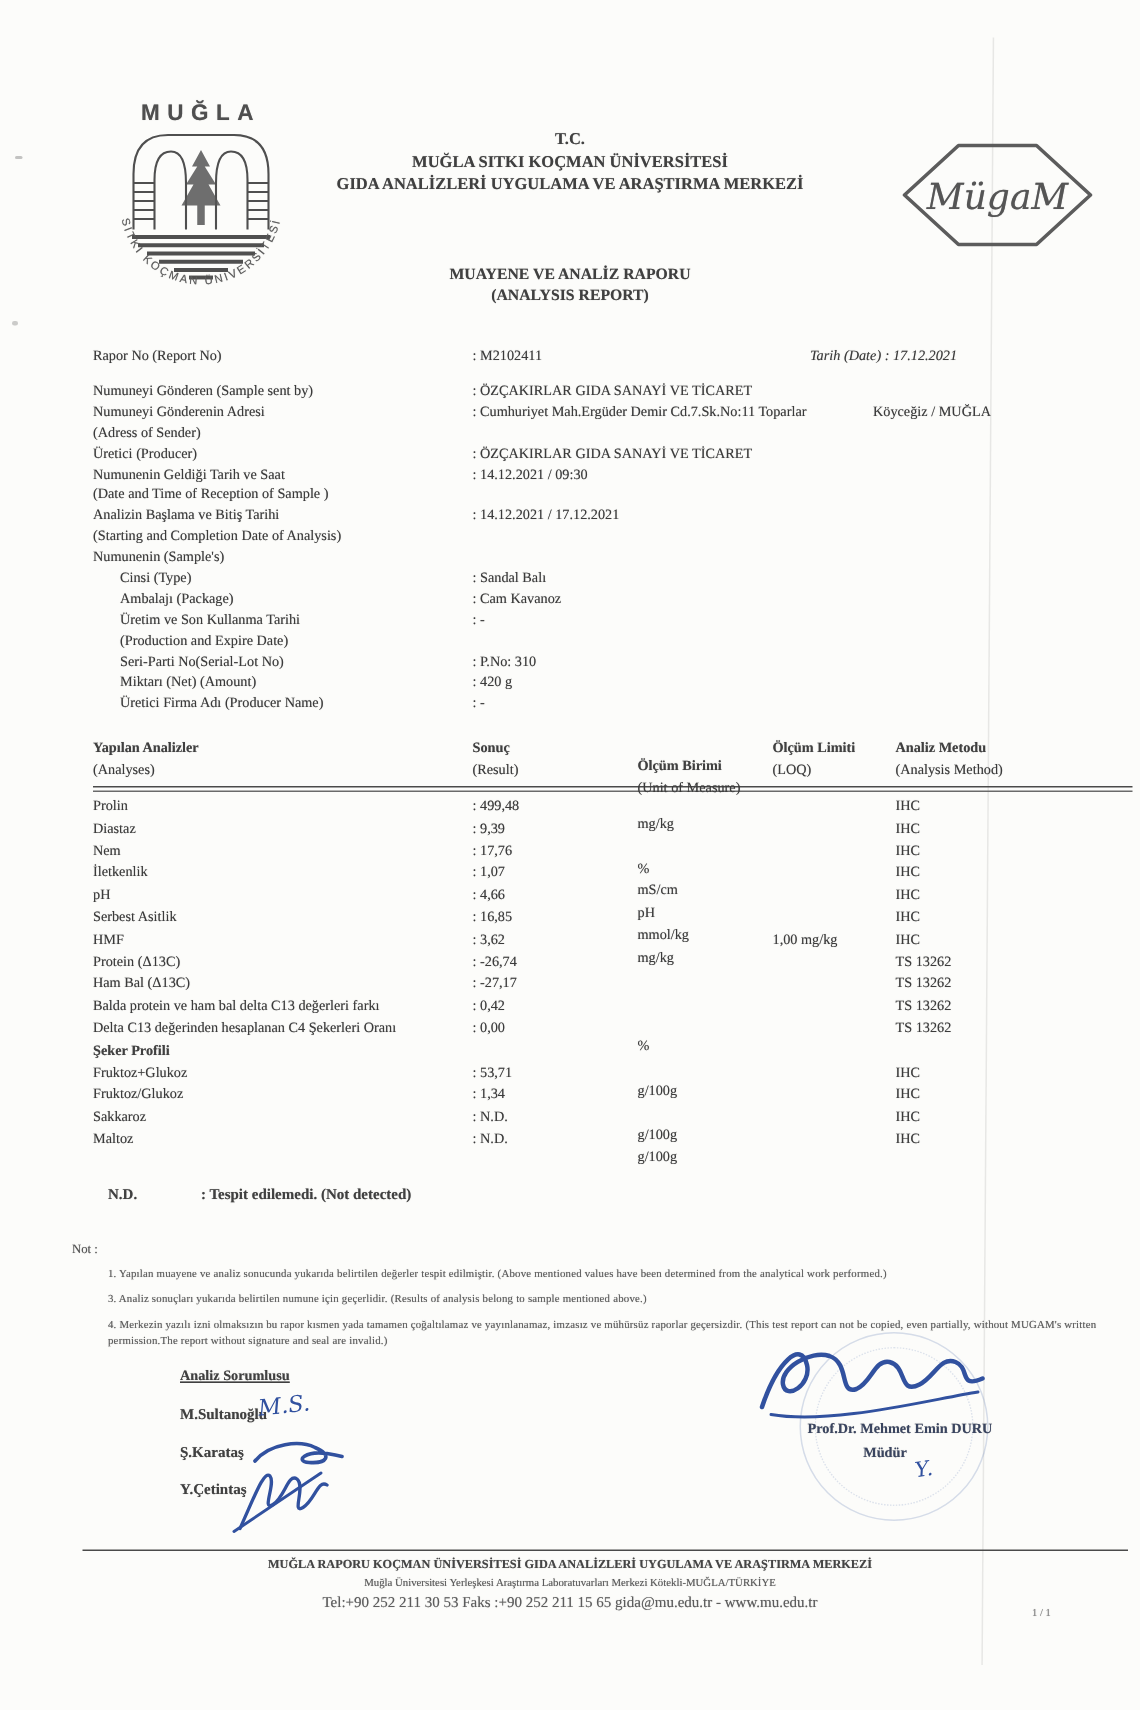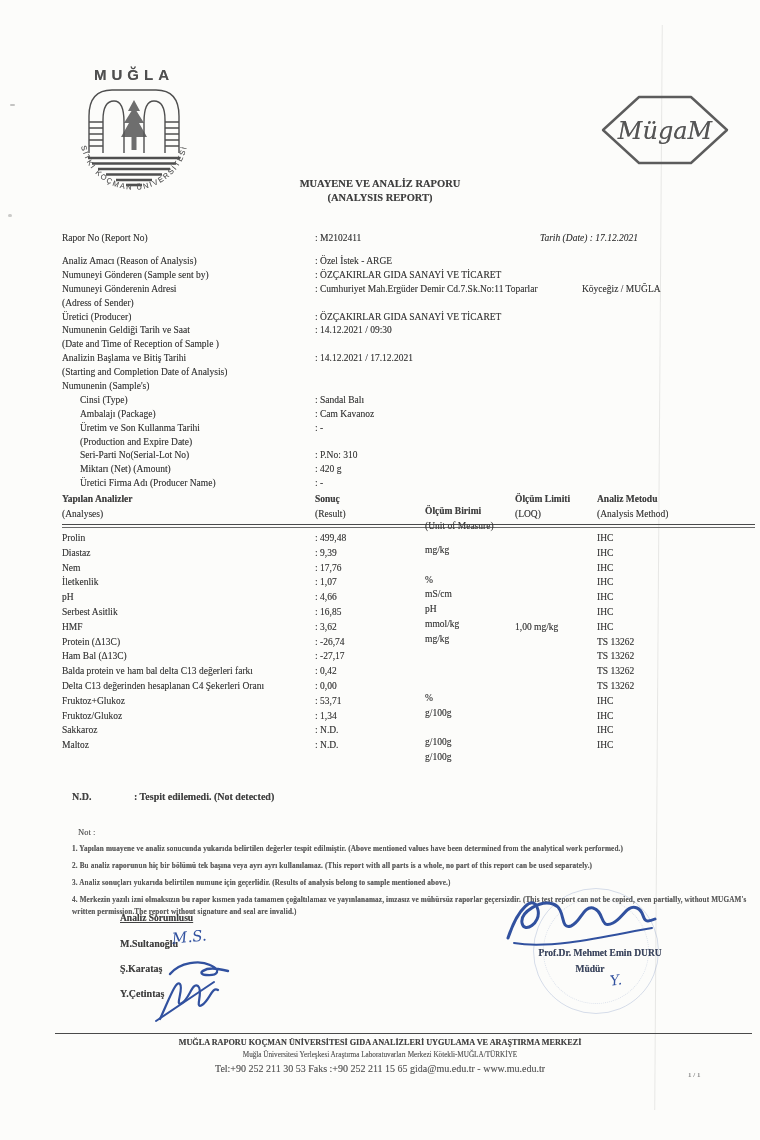--- a/index.html
+++ b/index.html
@@ -37,22 +37,22 @@
   .c-name{position:absolute;left:0;}
   .c-res{position:absolute;left:253px;}
   .c-unit{position:absolute;left:363px;margin-top:12px;}
   .c-loq{position:absolute;left:453px;}
   .c-met{position:absolute;left:535px;}
   .dbl-rule{height:2px;border-top:1.3px solid #4a4a4a;border-bottom:1px solid #6a6a6a;margin:2px 0 5px 0;}
   .trow.section .c-name{font-weight:bold;color:#404040;}
   
   .nd{top:791px;left:72px;font-size:10px;font-weight:bold;color:#404040;white-space:nowrap;}
   .nd .nd-def{margin-left:40px;}
-  .notlabel{top:827px;left:78px;font-size:8.5px;color:#555;}
-  .notes{top:844px;left:72px;width:676px;font-size:7.2px;color:#5d5d5d;letter-spacing:.15px;font-weight:bold;}
+  .notlabel{top:827px;left:48px;font-size:8.5px;color:#555;}
+  .notes{top:844px;left:72px;width:676px;font-size:7.2px;color:#5d5d5d;letter-spacing:.15px;}
   .note{margin-bottom:6px;line-height:1.55;}
   
   .sig-title{top:913px;left:120px;font-size:9.5px;font-weight:bold;text-decoration:underline;color:#404040;}
   .signer{font-size:10px;font-weight:bold;color:#404040;}
   .s1{top:938px;left:120px;} .s2{top:963px;left:120px;} .s3{top:988px;left:120px;}
   .hand{font-family:"DejaVu Serif",serif;font-style:italic;color:#31519f;text-shadow:none;}
   .ms-mark{top:928px;left:172px;font-size:15px;transform:rotate(-6deg);}
   .seal{top:888px;left:533px;width:124px;height:124px;border-radius:50%;
         border:1.5px solid rgba(110,135,185,.28);}
   .seal-inner{top:898px;left:543px;width:104px;height:104px;border-radius:50%;
@@ -112,37 +112,38 @@
     </svg>
   </div>
 
   <div class="abs" style="top:85px;left:594px;width:142px;height:90px;">
     <svg width="142" height="90" viewBox="0 0 142 90">
       <polygon points="9,45 45,12 97,12 133,45 97,78 45,78" fill="none" stroke="#5c5c5c" stroke-width="2.4" stroke-linejoin="round"></polygon>
       <text x="71" y="54" text-anchor="middle" font-size="24" font-style="italic" fill="#555" font-family="DejaVu Serif, serif">MügaM</text>
     </svg>
   </div>
 
+  <div class="abs hdr">
+    <div>T.C.</div>
+    <div>MUĞLA SITKI KOÇMAN ÜNİVERSİTESİ</div>
+    <div>GIDA ANALİZLERİ UYGULAMA VE ARAŞTIRMA MERKEZİ</div>
+  </div>
 
   <div class="abs title">
     <div>MUAYENE VE ANALİZ RAPORU</div>
     <div>(ANALYSIS REPORT)</div>
   </div>
 
   <div class="abs meta">
     <span class="lab">Rapor No (Report No)</span>
     <span class="val">: M2102411</span>
     <span class="date">Tarih (Date) :   17.12.2021</span>
   </div>
 
   <div class="abs info">
-    <div class="irow">
-        <span class="ilabel">Analiz Amacı (Reason of Analysis)</span>
-        <span class="ivalue">: Özel İstek  -  ARGE</span>
-      </div>
     <div class="irow">
         <span class="ilabel">Numuneyi Gönderen (Sample sent by)</span>
         <span class="ivalue">: ÖZÇAKIRLAR GIDA SANAYİ VE TİCARET</span>
       </div>
     <div class="irow">
         <span class="ilabel">Numuneyi Gönderenin Adresi</span>
         <span class="ivalue">: Cumhuriyet Mah.Ergüder Demir Cd.7.Sk.No:11  Toparlar</span>
         <span class="ivalue2">Köyceğiz  / MUĞLA</span>
       </div>
     <div class="irow">
@@ -292,20 +293,23 @@
         <span class="c-loq"></span>
         <span class="c-met">TS 13262</span>
       </div>
     <div class="trow">
         <span class="c-name">Delta C13 değerinden hesaplanan C4 Şekerleri Oranı</span>
         <span class="c-res">: 0,00</span>
         <span class="c-unit">%</span>
         <span class="c-loq"></span>
         <span class="c-met">TS 13262</span>
       </div>
+    <div class="trow section">
+        <span class="c-name">Şeker Profili</span>
+      </div>
     <div class="trow">
         <span class="c-name">Fruktoz+Glukoz</span>
         <span class="c-res">: 53,71</span>
         <span class="c-unit">g/100g</span>
         <span class="c-loq"></span>
         <span class="c-met">IHC</span>
       </div>
     <div class="trow">
         <span class="c-name">Fruktoz/Glukoz</span>
         <span class="c-res">: 1,34</span>
@@ -330,21 +334,20 @@
   </div>
 
   <div class="abs nd">
     <span>N.D.</span>
     <span class="nd-def">: Tespit edilemedi. (Not detected)</span>
   </div>
 
   <div class="abs notlabel">Not :</div>
   <div class="abs notes">
     <div class="note">1. Yapılan muayene ve analiz sonucunda yukarıda belirtilen değerler tespit edilmiştir. (Above mentioned values have been determined from the analytical work performed.)</div>
-    <div class="note">2. Bu analiz raporunun hiç bir bölümü tek başına veya ayrı ayrı kullanılamaz. (This report with all parts is a whole, no part of this report can be used separately.)</div>
     <div class="note">3. Analiz sonuçları yukarıda belirtilen numune için geçerlidir. (Results of analysis belong to sample mentioned above.)</div>
     <div class="note">4. Merkezin yazılı izni olmaksızın bu rapor kısmen yada tamamen çoğaltılamaz ve yayınlanamaz, imzasız ve mühürsüz raporlar geçersizdir. (This test report can not be copied, even partially, without MUGAM's written permission.The report without signature and seal are invalid.)</div>
   </div>
 
   <div class="abs sig-title">Analiz Sorumlusu</div>
   <div class="abs signer s1">M.Sultanoğlu</div>
   <div class="abs signer s2">Ş.Karataş</div>
   <div class="abs signer s3">Y.Çetintaş</div>
   <div class="abs hand ms-mark">M.S.</div>
 

